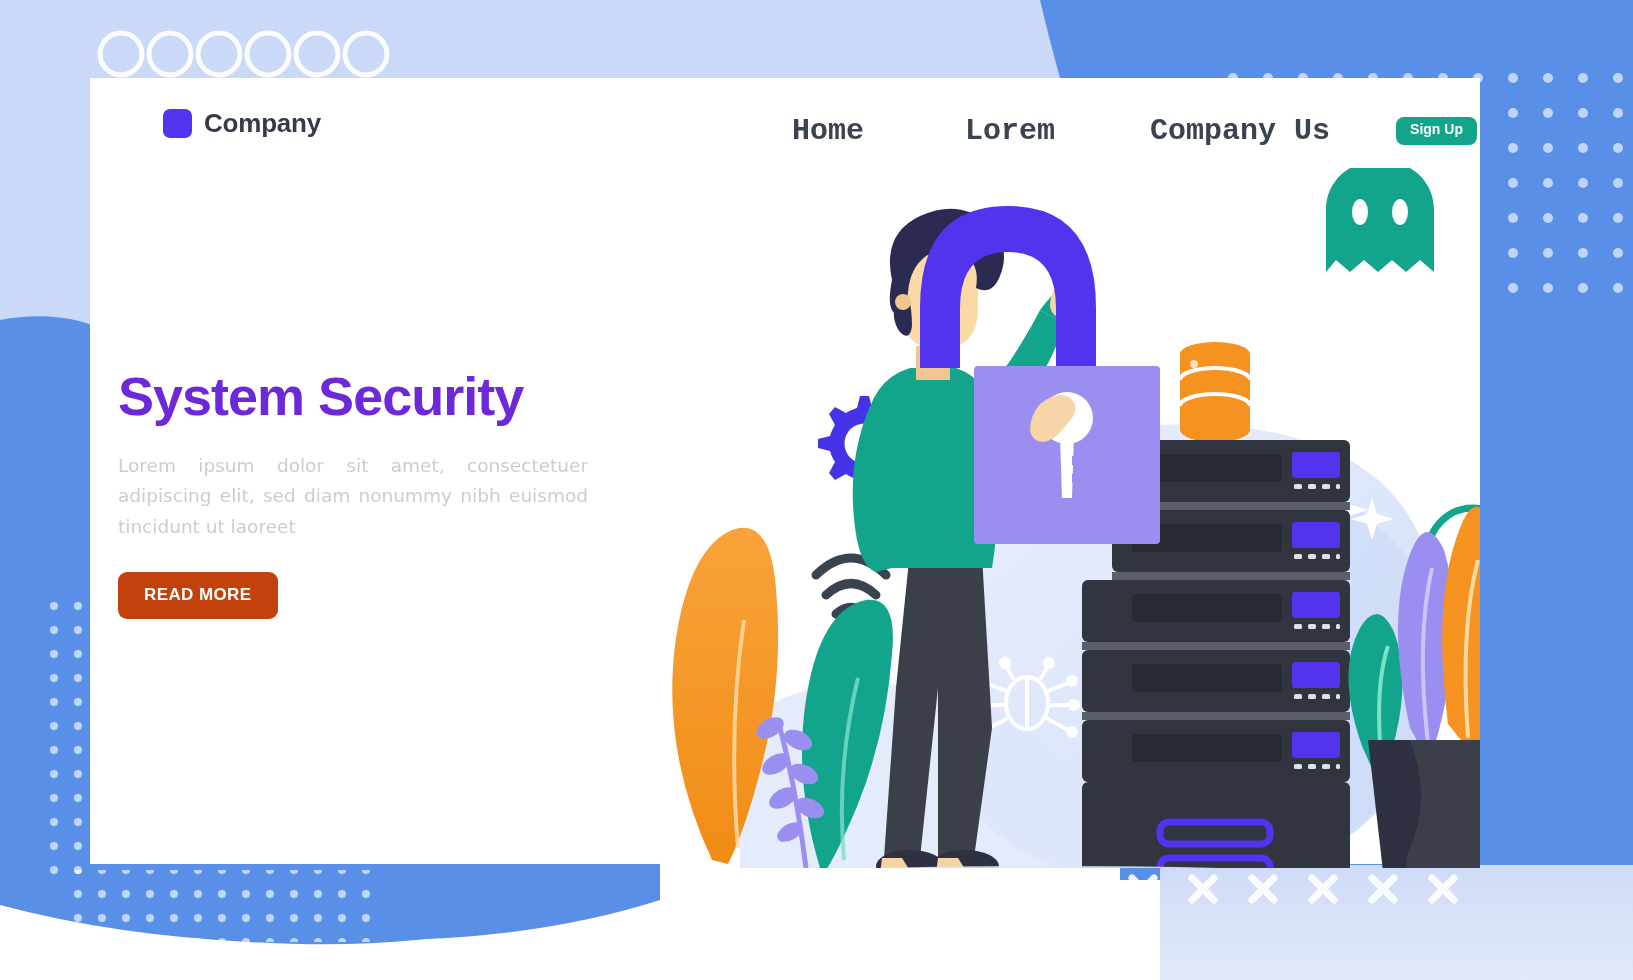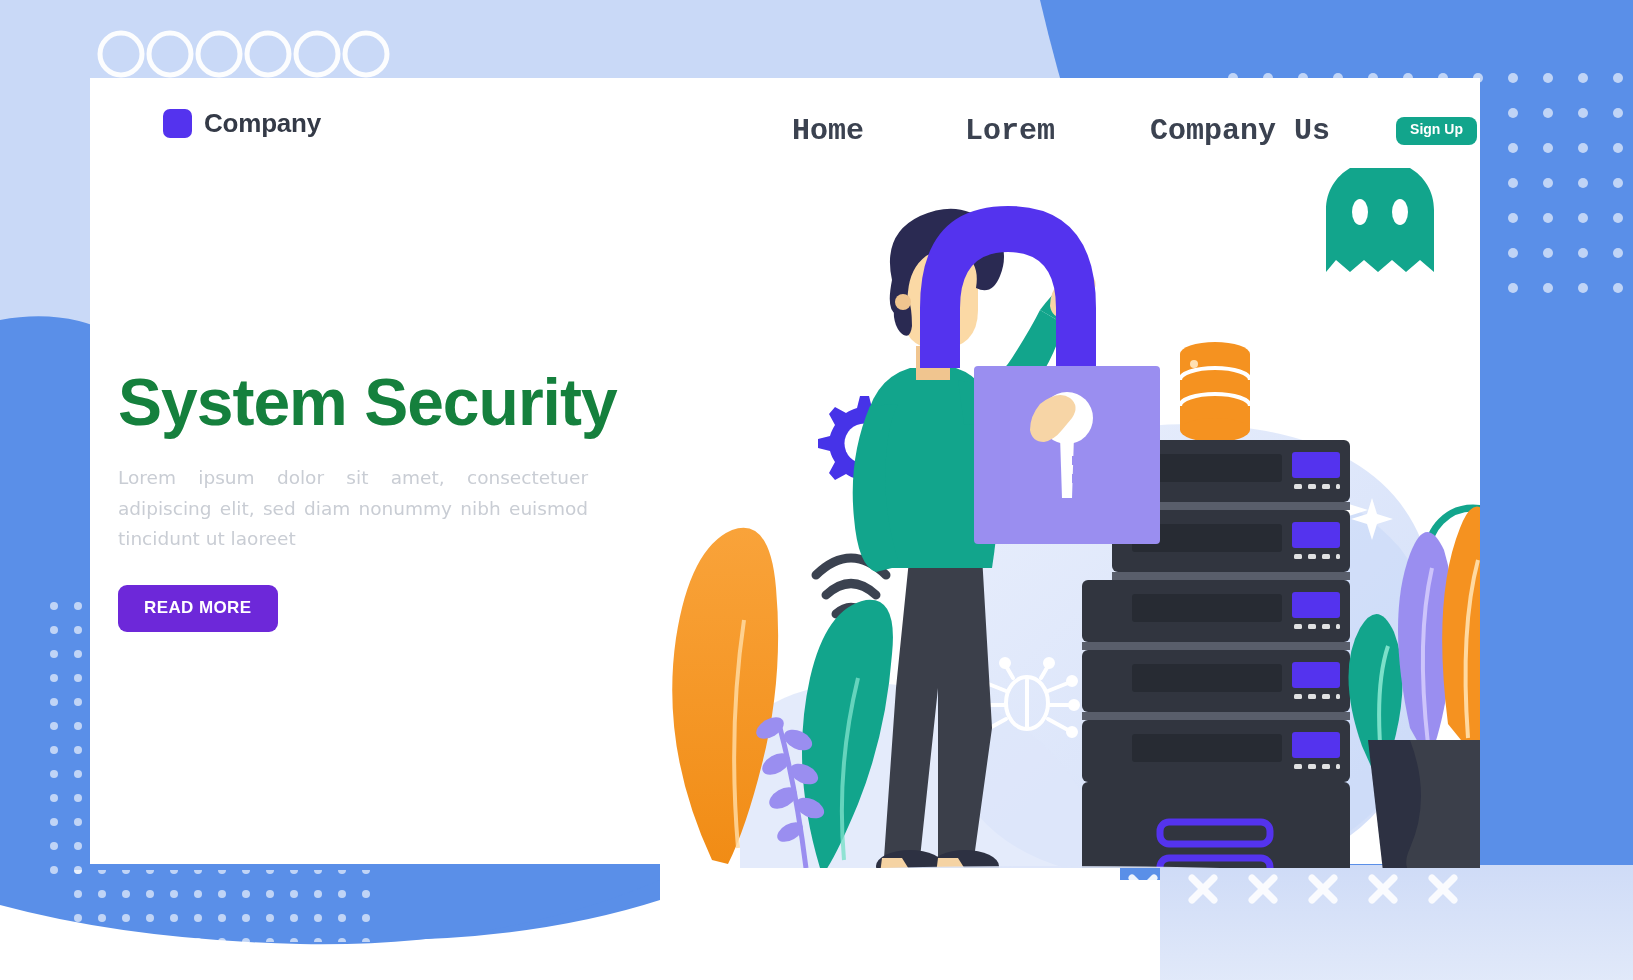--- a/index.html
+++ b/index.html
@@ -60,34 +60,34 @@
     border:none; border-radius:8px;
     padding:4px 14px 6px 14px;
     cursor:pointer; white-space:nowrap;
     line-height:1.25;
     font-family:"Liberation Sans", sans-serif;
   }
 
   
   .hero { position:absolute; left:28px; top:290px; width:520px; }
   .hero-title {
-    font-size:66px; font-weight:bold; color:#15803d;
+    font-size:54px; font-weight:bold; color:#6d28d9;
     letter-spacing:-1px; line-height:1.05;
     white-space:nowrap;
   }
   .hero-sub {
     margin-top:26px;
     font-size:18.5px; color:#c9cdd4; line-height:1.65;
     text-align:justify; width:470px;
     font-family:"DejaVu Sans", sans-serif;
   }
   .readmore-btn {
     margin-top:30px;
     display:inline-block;
-    background:#6d28d9; color:#ffffff;
+    background:#c2410c; color:#ffffff;
     font-size:17px; font-weight:bold; letter-spacing:0.4px;
     border:none; border-radius:9px;
     padding:13px 26px 14px 26px;
     cursor:pointer; white-space:nowrap;
     font-family:"Liberation Sans", sans-serif;
   }
 
   
   .illo { position:absolute; left:530px; top:90px; width:860px; height:700px; }
   .illo svg { display:block; width:100%; height:100%; }

